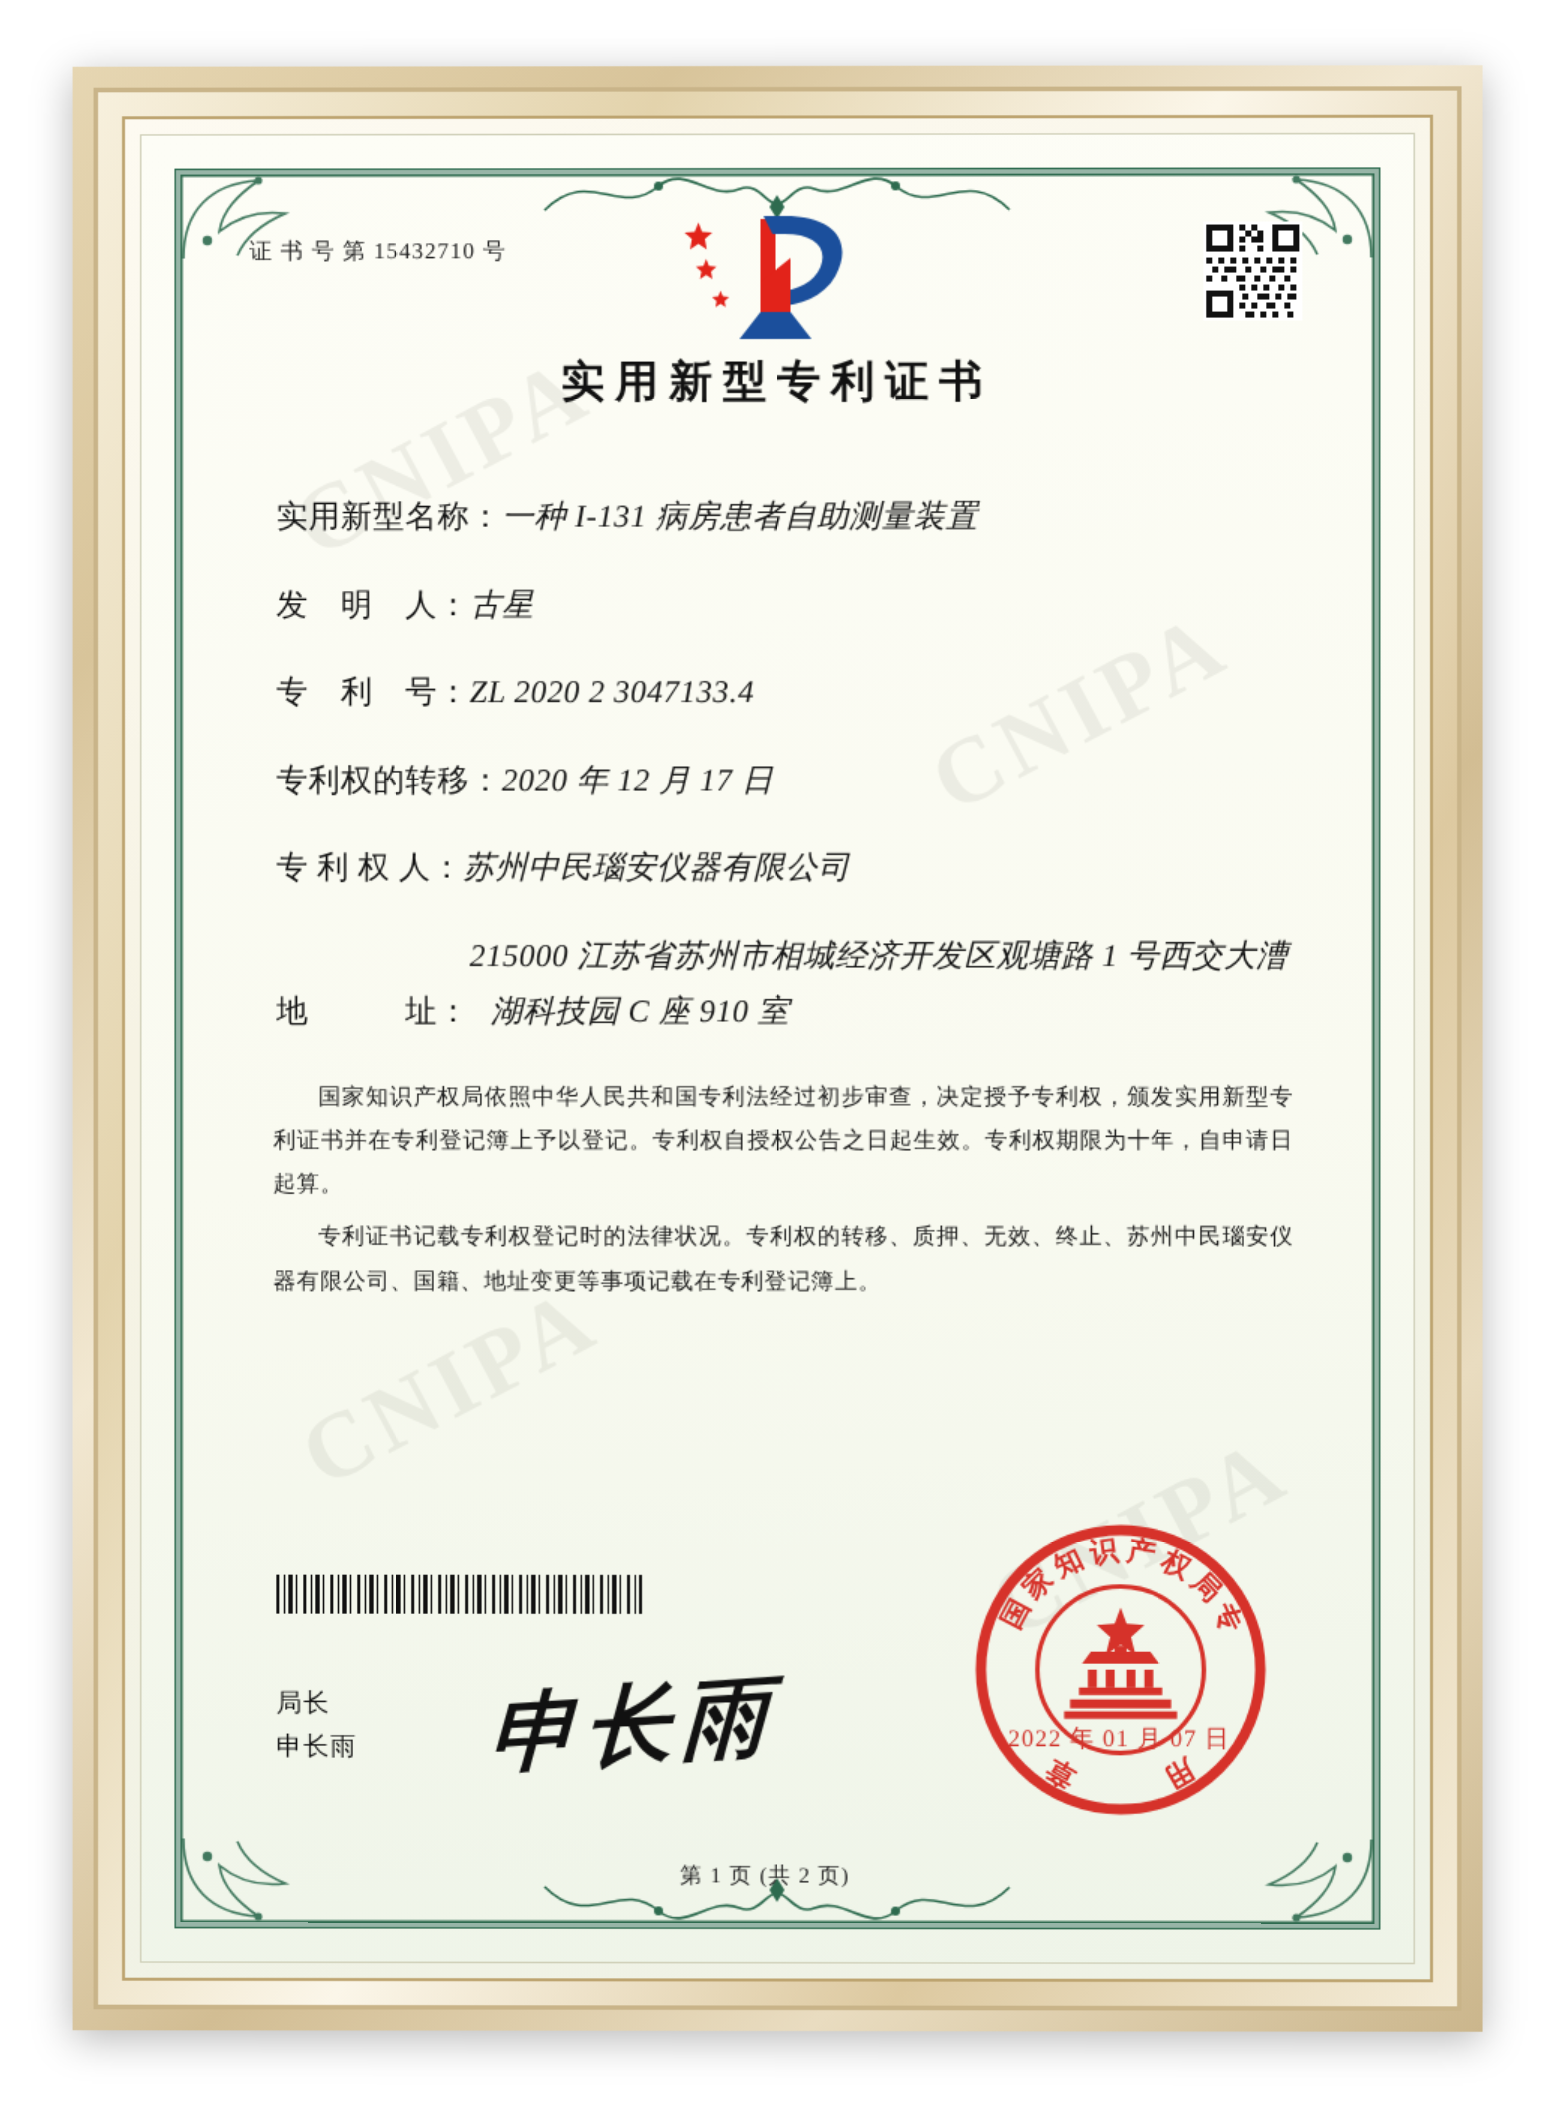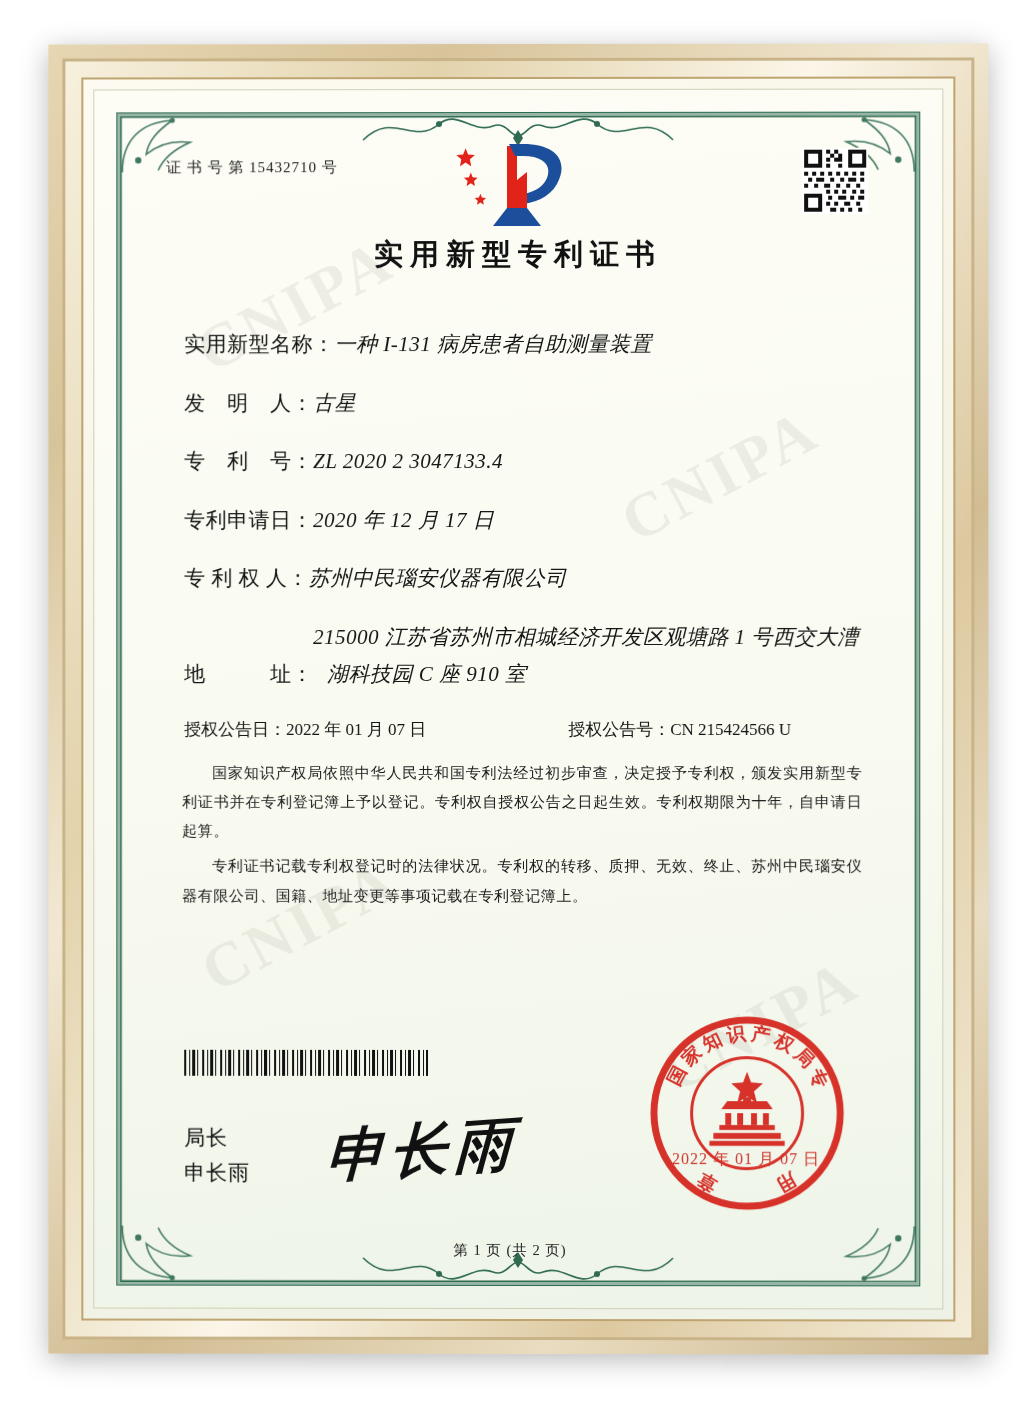--- a/index.html
+++ b/index.html
@@ -215,22 +215,22 @@
         #111 0px, #111 2px, transparent 2px, transparent 5px,
         #111 5px, #111 6px, transparent 6px, transparent 8px,
         #111 8px, #111 11px, transparent 11px, transparent 13px,
         #111 13px, #111 14px, transparent 14px, transparent 18px);
   }
 
   
   .sig-block {
     position: absolute;
     left: 90px;
-    bottom: 116px;
-    font-size: 21px;
+    bottom: 128px;
+    font-size: 17px;
     color: #111;
     line-height: 1.7;
     letter-spacing: 1px;
   }
   .sig-script {
     position: absolute;
     left: 232px;
     bottom: 118px;
     font-size: 58px;
     color: #111;
@@ -400,43 +400,35 @@
             </div>
             <div class="field-row">
               <span class="f-label">发　明　人：</span>
               <span class="f-value">古星</span>
             </div>
             <div class="field-row">
               <span class="f-label">专　利　号：</span>
               <span class="f-value">ZL 2020 2 3047133.4</span>
             </div>
             <div class="field-row">
-              <span class="f-label">专利申请日：</span>
+              <span class="f-label">专利权的转移：</span>
               <span class="f-value">2020 年 12 月 17 日</span>
             </div>
             <div class="field-row">
               <span class="f-label">专 利 权 人：</span>
               <span class="f-value">苏州中民瑙安仪器有限公司</span>
             </div>
             <div class="field-row">
               <span class="f-label">地　　　址：</span>
               <span class="f-value">
                 <span>215000 江苏省苏州市相城经济开发区观塘路 1 号西交大漕</span>
                 <span class="f-value second-line">湖科技园 C 座 910 室</span>
               </span>
             </div>
 
-            <div class="row-inline">
-              <div class="left">
-                <span>授权公告日：</span><span>2022 年 01 月 07 日</span>
-              </div>
-              <div class="right">
-                <span>授权公告号：</span><span>CN 215424566 U</span>
-              </div>
-            </div>
           </div>
 
           <div class="paragraphs">
             <p class="para">国家知识产权局依照中华人民共和国专利法经过初步审查，决定授予专利权，颁发实用新型专利证书并在专利登记簿上予以登记。专利权自授权公告之日起生效。专利权期限为十年，自申请日起算。</p>
             <p class="para">专利证书记载专利权登记时的法律状况。专利权的转移、质押、无效、终止、苏州中民瑙安仪器有限公司、国籍、地址变更等事项记载在专利登记簿上。</p>
           </div>
         </div>
 
         <div class="barcode"></div>
 

